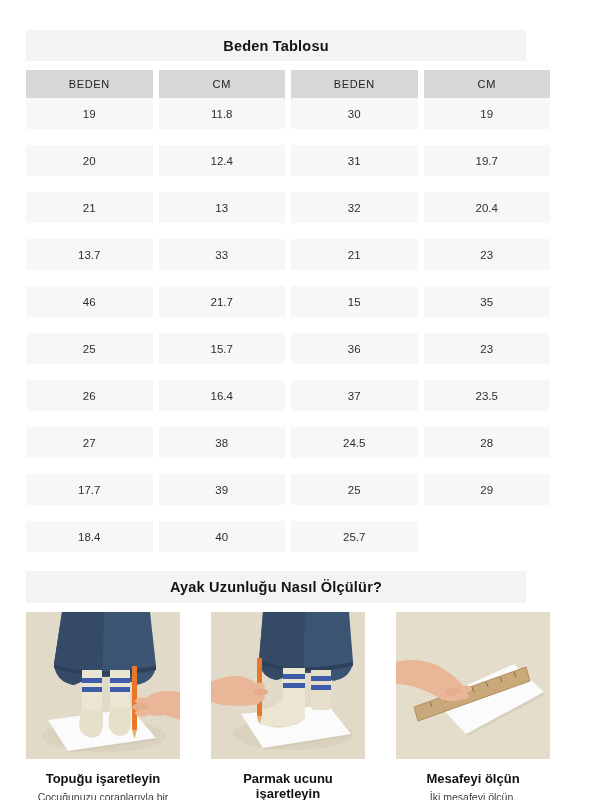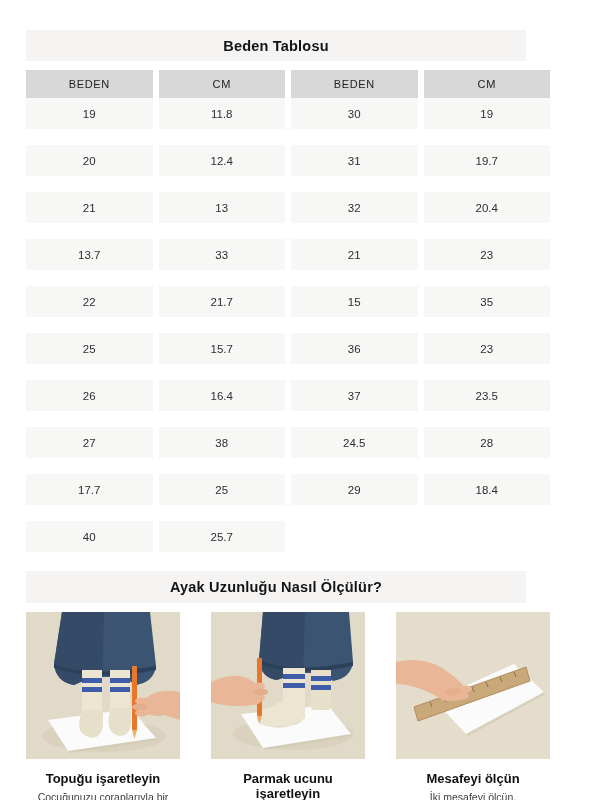--- a/index.html
+++ b/index.html
@@ -92,37 +92,38 @@
         <div class="td-cell">31</div>
         <div class="td-cell">19.7</div>
         <div class="td-cell">21</div>
         <div class="td-cell">13</div>
         <div class="td-cell">32</div>
         <div class="td-cell">20.4</div>
         <div class="td-cell">13.7</div>
         <div class="td-cell">33</div>
         <div class="td-cell">21</div>
         <div class="td-cell">23</div>
-        <div class="td-cell">22</div>
+        <div class="td-cell">46</div>
         <div class="td-cell">21.7</div>
         <div class="td-cell">15</div>
         <div class="td-cell">35</div>
         <div class="td-cell">25</div>
         <div class="td-cell">15.7</div>
         <div class="td-cell">36</div>
         <div class="td-cell">23</div>
         <div class="td-cell">26</div>
         <div class="td-cell">16.4</div>
         <div class="td-cell">37</div>
         <div class="td-cell">23.5</div>
         <div class="td-cell">27</div>
         <div class="td-cell">38</div>
         <div class="td-cell">24.5</div>
         <div class="td-cell">28</div>
         <div class="td-cell">17.7</div>
+        <div class="td-cell">39</div>
         <div class="td-cell">25</div>
         <div class="td-cell">29</div>
         <div class="td-cell">18.4</div>
         <div class="td-cell">40</div>
         <div class="td-cell">25.7</div>
       </div>
   </div>
 
   <div class="bar section2">
     <span>Ayak Uzunluğu Nasıl Ölçülür?</span>

